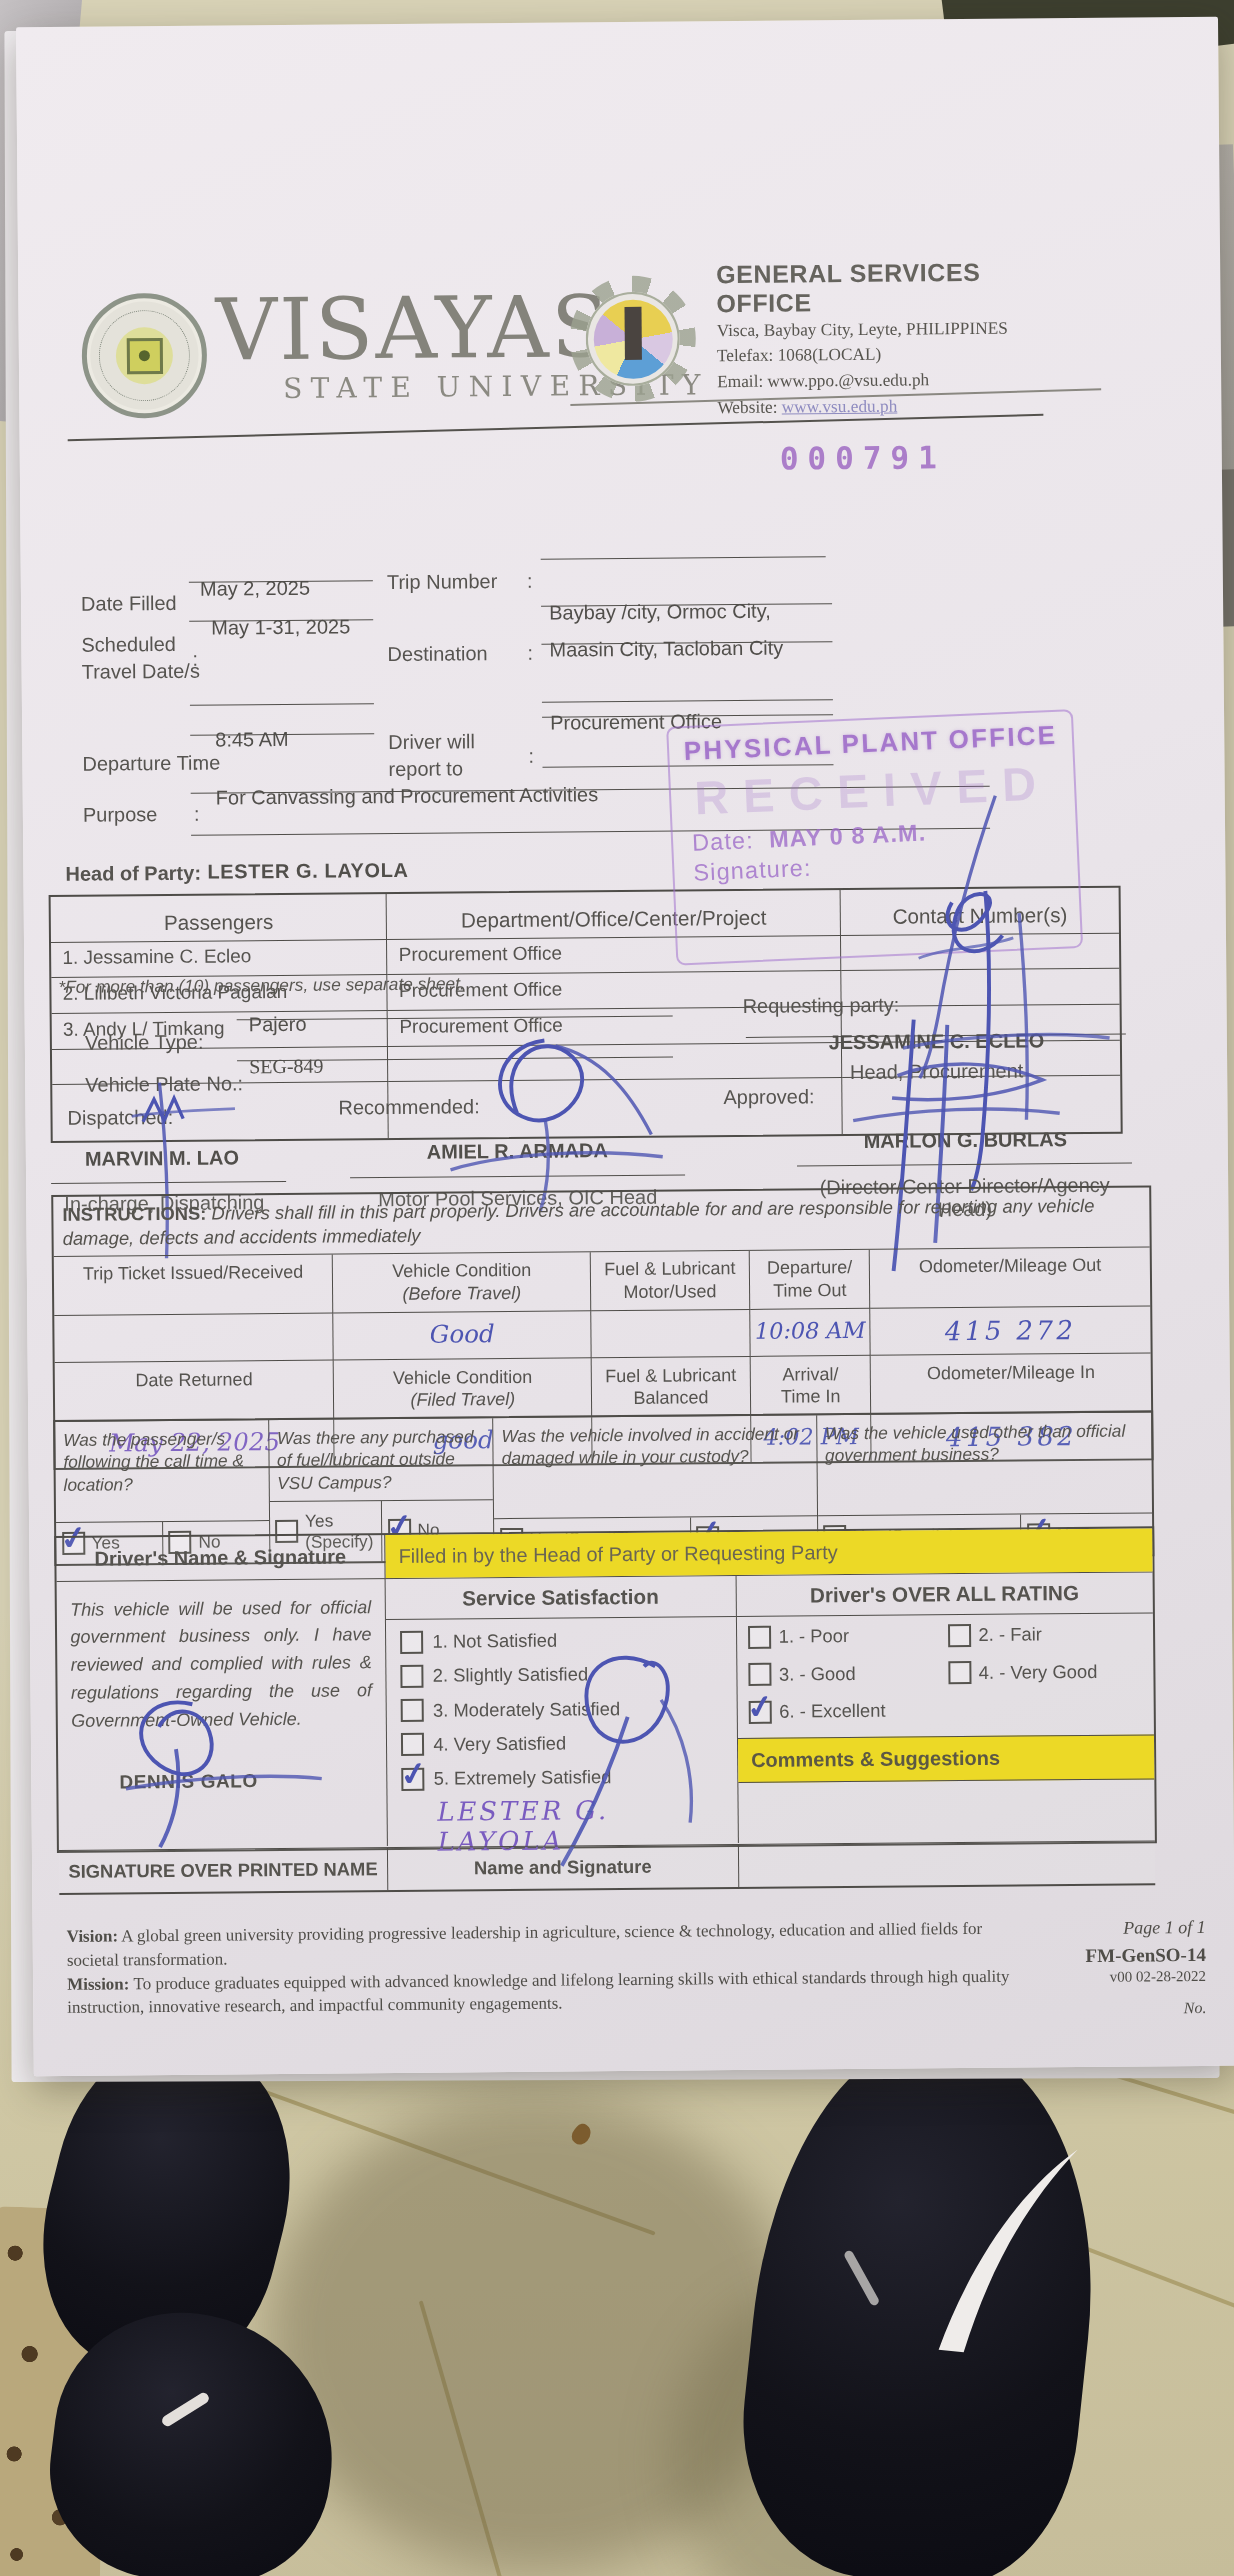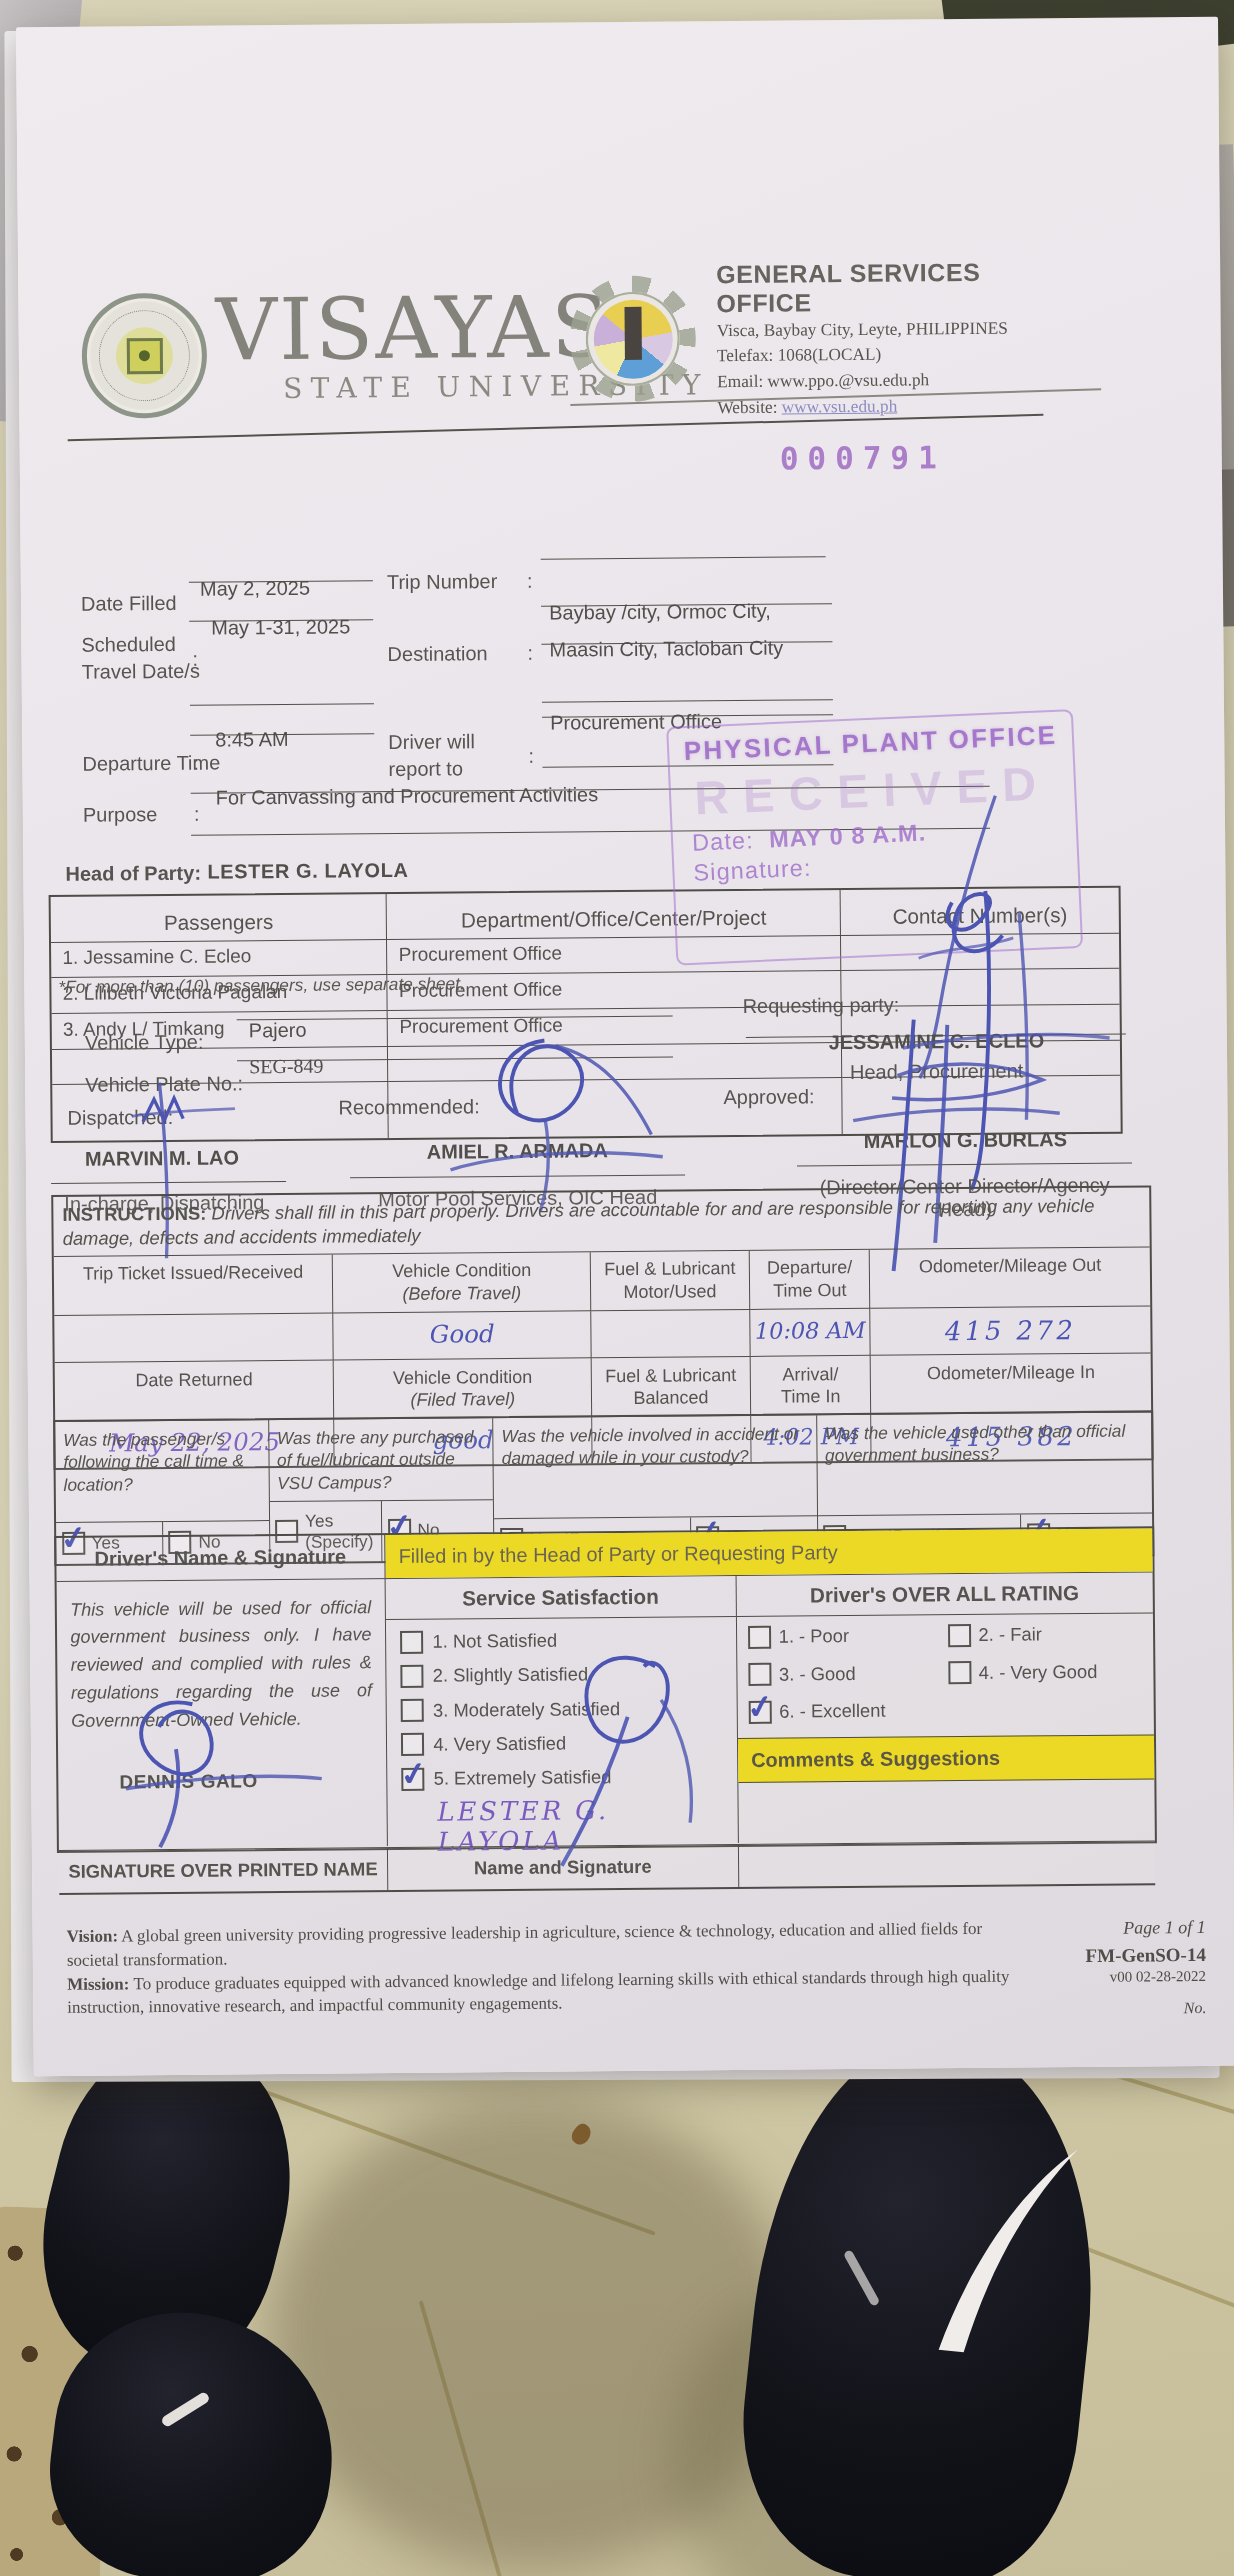--- a/index.html
+++ b/index.html
@@ -284,21 +284,21 @@
       <div class="row"><span>Signature:</span></div>
     </div>
     <svg class="sig" style="left:861px;top:771px;" width="145" height="291" viewBox="0 0 260 520">
       <path d="M200 10 C160 120 120 260 95 400 C85 450 75 490 60 515" stroke="#4d55b2" stroke-width="6" fill="none" opacity=".85"></path>
       <path d="M60 300 C110 280 170 285 230 265" stroke="#4d55b2" stroke-width="5" fill="none" opacity=".7"></path>
     </svg>
 
     <div class="abs note" style="left:34px;top:950px;">*For more than (10) passengers, use separate sheet.</div>
 
     <div class="abs flabel" style="left:60px;top:1005px;">Vehicle Type:</div>
-    <div class="abs fval" style="left:224px;top:988px;margin-top:6px;">Pajero</div>
+    <div class="abs fval" style="left:224px;top:988px;">Pajero</div>
     <div class="u" style="left:212px;top:994px;width:436px;"></div>
     <div class="abs flabel" style="left:60px;top:1047px;">Vehicle Plate No.:</div>
     <div class="abs fval" style="left:224px;top:1030px;font-family:Liberation Serif, serif;">SEG-849</div>
     <div class="u" style="left:212px;top:1035px;width:436px;"></div>
 
     <div class="abs flabel" style="left:718px;top:974px;">Requesting party:</div>
     <div class="abs fval" style="left:744px;top:1011px;width:335px;text-align:center;font-weight:bold;">JESSAMINE C. ECLEO</div>
     <div class="u" style="left:721px;top:1016px;width:380px;"></div>
     <div class="abs flabel" style="left:744px;top:1041px;width:335px;text-align:center;">Head, Procurement</div>
     <svg class="sig" style="left:861px;top:861px;" width="235" height="313" viewBox="0 0 420 560">

